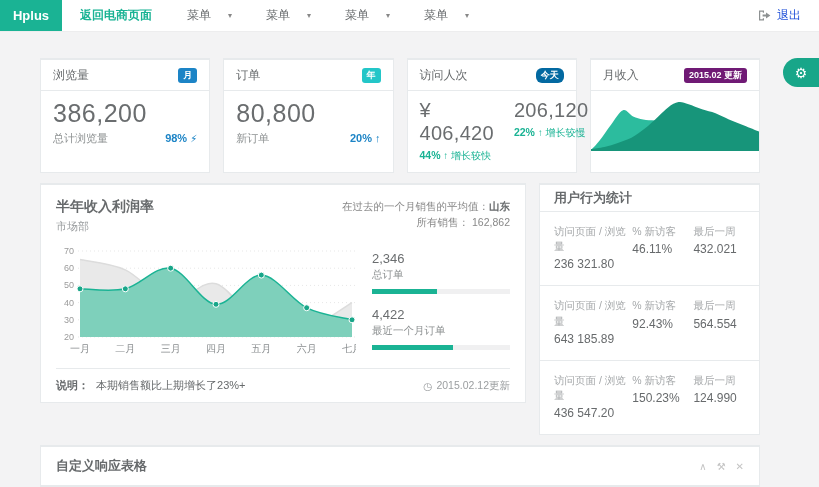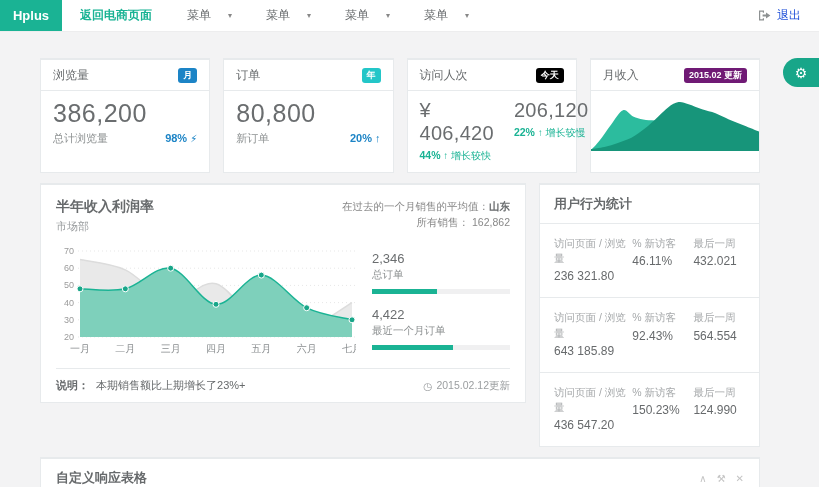--- a/index.html
+++ b/index.html
@@ -59,21 +59,21 @@
   .rs-value { font-size: 13px; font-weight: 400; color: #6a6d6f; }
   .rs-label { font-size: 10.5px; color: #8d9192; margin-top: 2px; }
   .progress { height: 5px; background: #f0f0f1; margin: 7px 0 13px; }
   .progress-bar { height: 100%; background: #1ab394; }
   .rev-footer { display: flex; justify-content: space-between; align-items: center; border-top: 1px solid #e7eaec; margin-top: 5px; padding-top: 9px; font-size: 11px; }
   .rev-note b { margin-right: 4px; }
   .updated { color: #9b9ea0; font-size: 10.5px; display: flex; gap: 4px; align-items: center; }
 
   
   .behavior-card { flex: 1; }
-  .bh-title { padding: 10px 14px; border-bottom: 1px solid #e7eaec; font-size: 13px; font-weight: bold; color: #676a6c; }
+  .bh-title { padding: 4px 14px; border-bottom: 1px solid #e7eaec; font-size: 13px; font-weight: bold; color: #676a6c; }
   .bh-row { display: flex; padding: 12px 14px 14px; border-bottom: 1px solid #e7eaec; min-height: 71px; }
   .bh-row:last-child { border-bottom: none; }
   .bh-col1 { width: 41%; padding-right: 6px; }
   .bh-col2 { width: 32%; }
   .bh-col3 { width: 27%; }
   .bh-label { font-size: 10.5px; color: #a5a8aa; line-height: 1.45; }
   .bh-value { font-size: 12px; color: #676a6c; margin-top: 3px; }
 
   
   .table-card { margin-top: 10px; }
@@ -154,21 +154,21 @@
             <span>20%</span>
             <span>↑</span>
           </span>
         </div>
       </div>
     </div>
 
     <div class="card stat-card">
       <div class="stat-head">
         <span class="stat-title">访问人次</span>
-        <span class="badge" style="background: #000000;">今天</span>
+        <span class="badge" style="background: #0369a1; border-radius: 6px;">今天</span>
       </div>
       <div class="visits-body">
         <div>
           <div class="v-value">¥ 406,420</div>
           <div class="stat-note-green">
             <b>44%</b>
             <span>↑</span>
             <span>增长较快</span>
           </div>
         </div>

